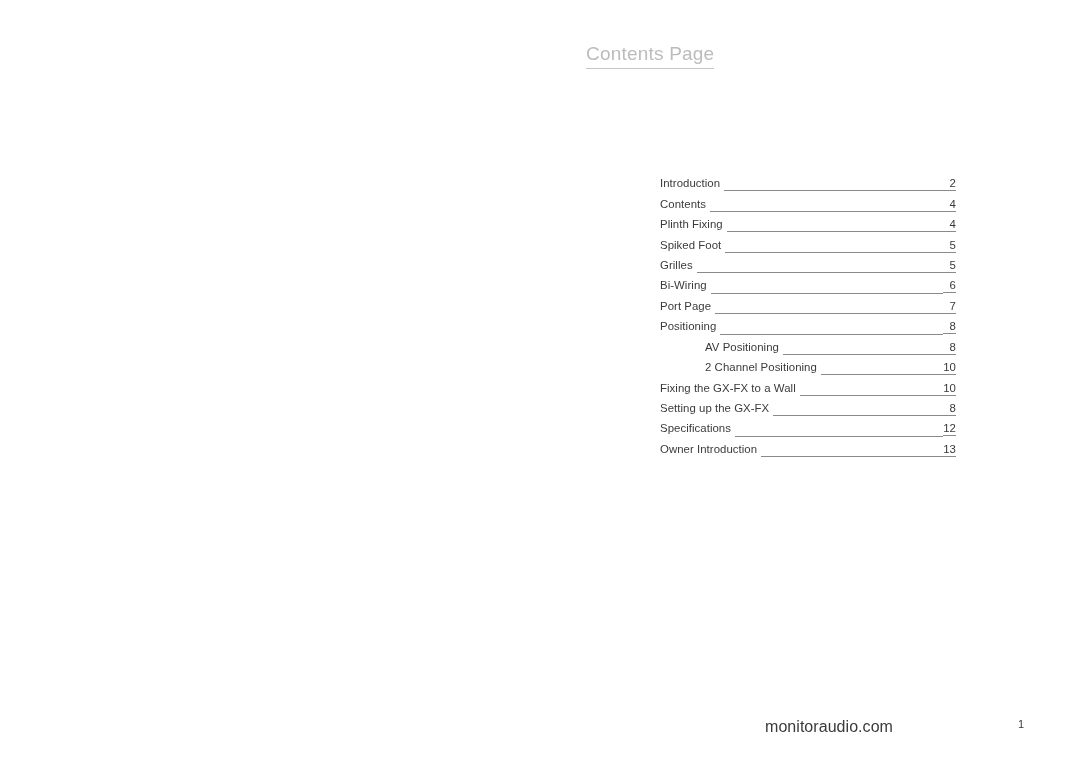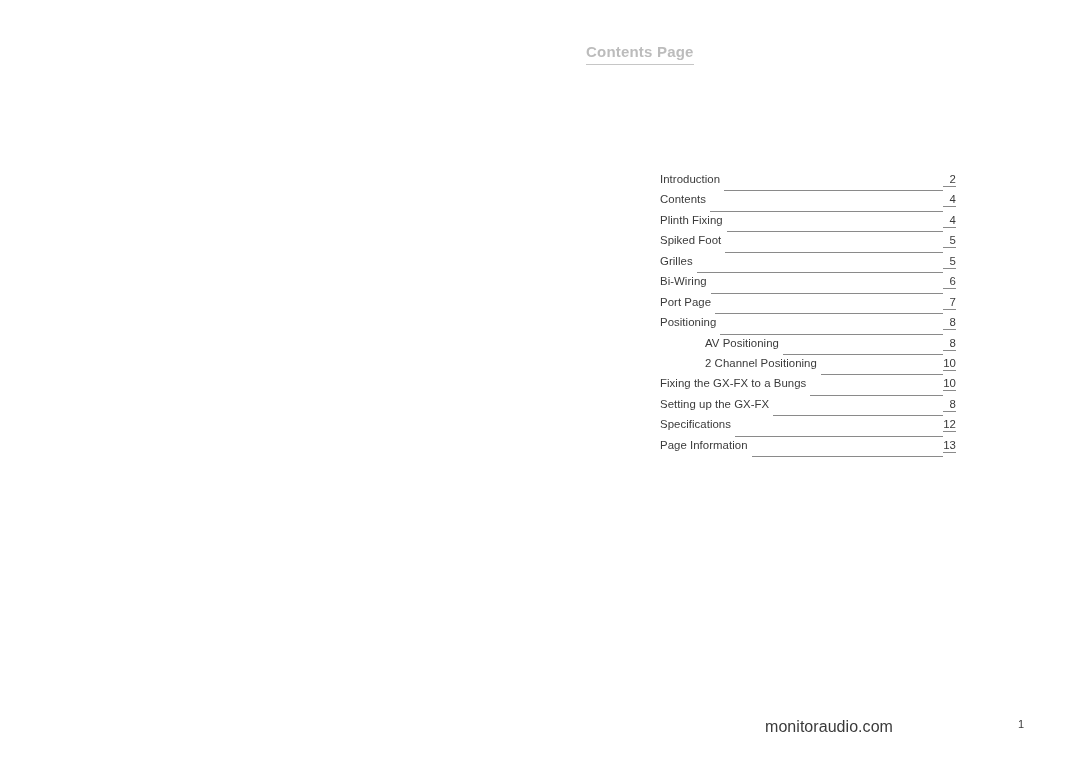--- a/index.html
+++ b/index.html
@@ -20,41 +20,41 @@
     position: absolute;
     inset: 0;
     background: #ffffff;
   }
 
   
   .page-title {
     position: absolute;
     left: 586px;
     top: 44px;
-    font-size: 15px;
-    font-weight: 700;
+    font-size: 19px;
+    font-weight: 400;
     letter-spacing: 0.2px;
     color: #bcbcbc;
     white-space: nowrap;
     line-height: 1.1;
     padding-bottom: 3px;
     border-bottom: 1px solid #c6c6c6;
   }
 
   
   .toc {
     position: absolute;
     left: 660px;
     top: 173px;
     width: 296px;
   }
 
   .toc-row {
     display: flex;
-    align-items: flex-start;
+    align-items: center;
     height: 20.45px;
     font-size: 11.4px;
     color: #3a3a3a;
     letter-spacing: 0.05px;
     white-space: nowrap;
   }
 
   .toc-row.sub {
     padding-left: 45px;
   }
@@ -163,36 +163,36 @@
         <span class="toc-label">AV Positioning</span>
         <span class="toc-leader"></span>
         <span class="toc-page">8</span>
       </div>
       <div class="toc-row sub">
         <span class="toc-label">2 Channel Positioning</span>
         <span class="toc-leader"></span>
         <span class="toc-page">10</span>
       </div>
       <div class="toc-row">
-        <span class="toc-label">Fixing the GX-FX to a Bungs</span>
+        <span class="toc-label">Fixing the GX-FX to a Wall</span>
         <span class="toc-leader"></span>
         <span class="toc-page">10</span>
       </div>
       <div class="toc-row">
         <span class="toc-label">Setting up the GX-FX</span>
         <span class="toc-leader"></span>
         <span class="toc-page">8</span>
       </div>
       <div class="toc-row">
         <span class="toc-label">Specifications</span>
         <span class="toc-leader"></span>
         <span class="toc-page">12</span>
       </div>
       <div class="toc-row">
-        <span class="toc-label">Page Information</span>
+        <span class="toc-label">Owner Introduction</span>
         <span class="toc-leader"></span>
         <span class="toc-page">13</span>
       </div>
     </div>
 
   <div class="footer-site">monitoraudio.com</div>
 
   <div class="footer-pagenum">1</div>
 
 </div>

